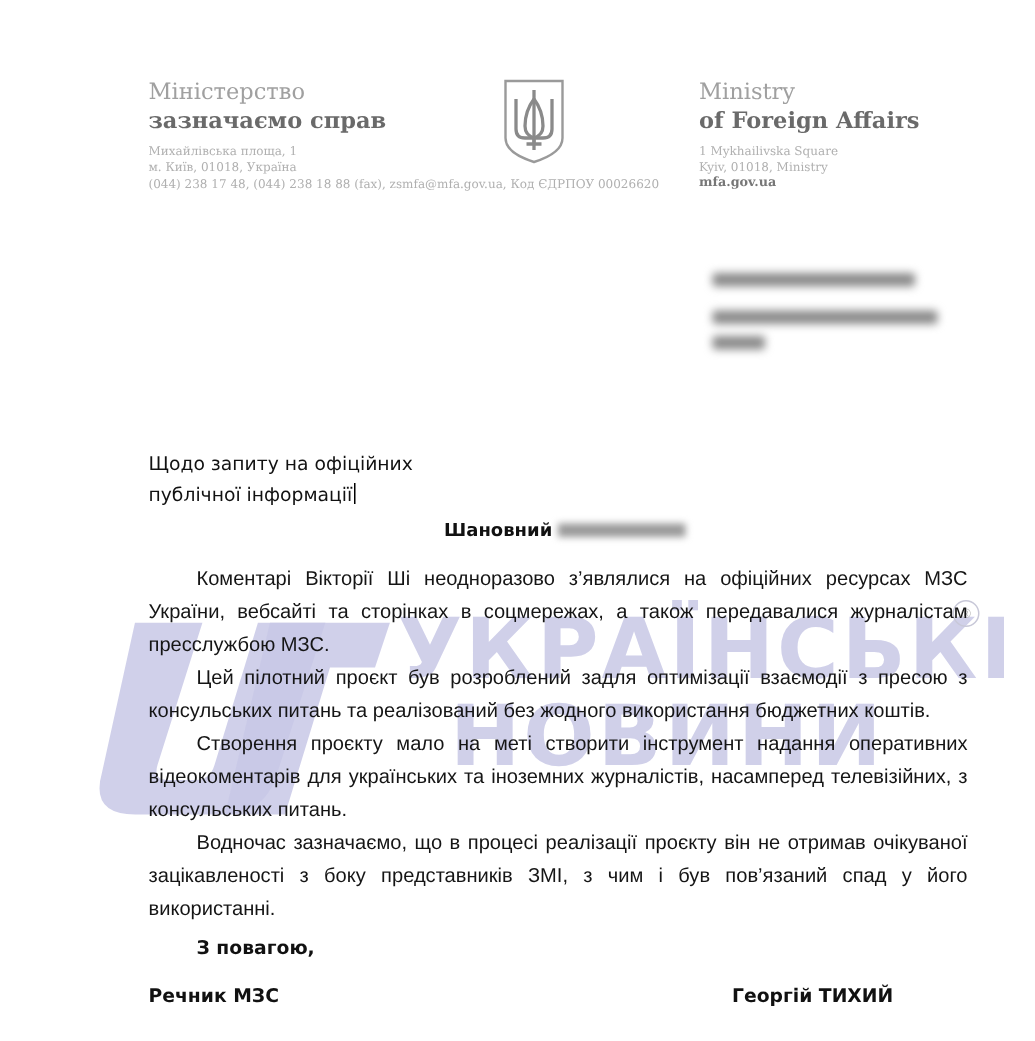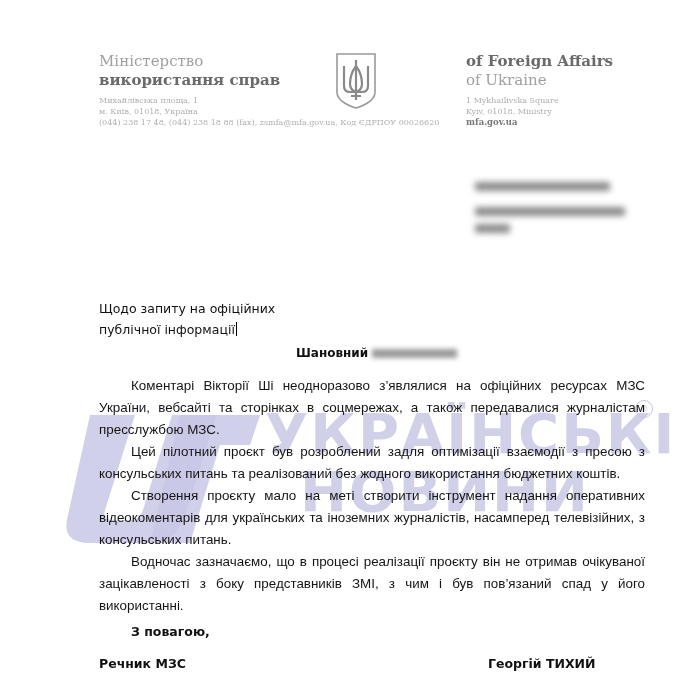--- a/index.html
+++ b/index.html
@@ -47,41 +47,41 @@
     .sig-role { position: absolute; left: 99px; top: 656px; font-family: "DejaVu Sans", sans-serif; font-size: 12.5px; font-weight: bold; }
     .sig-name { position: absolute; left: 488px; top: 656px; font-family: "DejaVu Sans", sans-serif; font-size: 12.5px; font-weight: bold; white-space: nowrap; }
   </style>
 </head>
 <body>
 
 <div class="page">
 
   <div class="lh-left">
     <div class="lh-title-light">Міністерство</div>
-    <div class="lh-title-bold">використання справ</div>
+    <div class="lh-title-bold">зазначаємо справ</div>
     <div class="lh-addr">
       <div>Михайлівська площа, 1</div>
       <div>м. Київ, 01018, Україна</div>
       <div>(044) 238 17 48, (044) 238 18 88 (fax), zsmfa@mfa.gov.ua, Код ЄДРПОУ 00026620</div>
     </div>
   </div>
 
   <svg class="crest" viewBox="0 0 44 58">
     <path d="M3 2 H41 V40 Q41 50 22 56 Q3 50 3 40 Z" fill="none" stroke="#9a9a9a" stroke-width="1.6"></path>
     <g fill="none" stroke="#8a8a8a" stroke-width="2.2" stroke-linejoin="round">
       <path d="M22 8 V44"></path>
       <path d="M10 14 V34 Q10 40 16 40 H28 Q34 40 34 34 V14"></path>
       <path d="M22 14 Q16 22 16 32 Q16 38 22 40 Q28 38 28 32 Q28 22 22 14"></path>
       <path d="M17 44 H27 M22 40 V48"></path>
     </g>
   </svg>
 
   <div class="lh-right">
+    <div class="lh-title-light">Ministry</div>
     <div class="lh-title-bold">of Foreign Affairs</div>
-    <div class="lh-title-light">of Ukraine</div>
     <div class="lh-addr">
       <div>1 Mykhailivska Square</div>
       <div>Kyiv, 01018, Ministry</div>
       <div class="lh-web">mfa.gov.ua</div>
     </div>
   </div>
 
   <div class="recipient">
     <div class="blur-line" style="width:135px"></div>
     <div class="blur-line" style="width:150px"></div>

